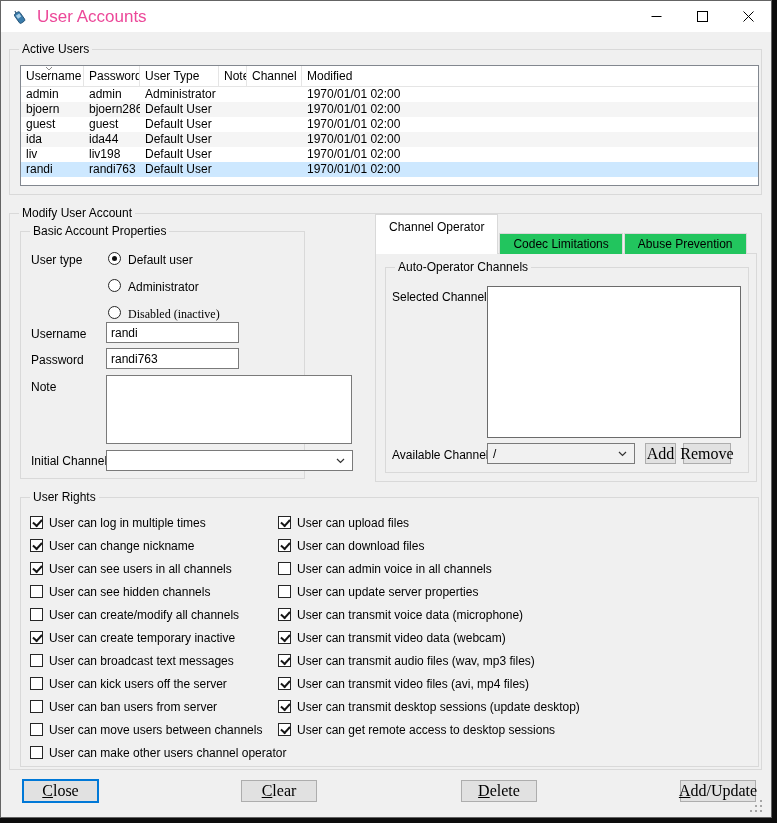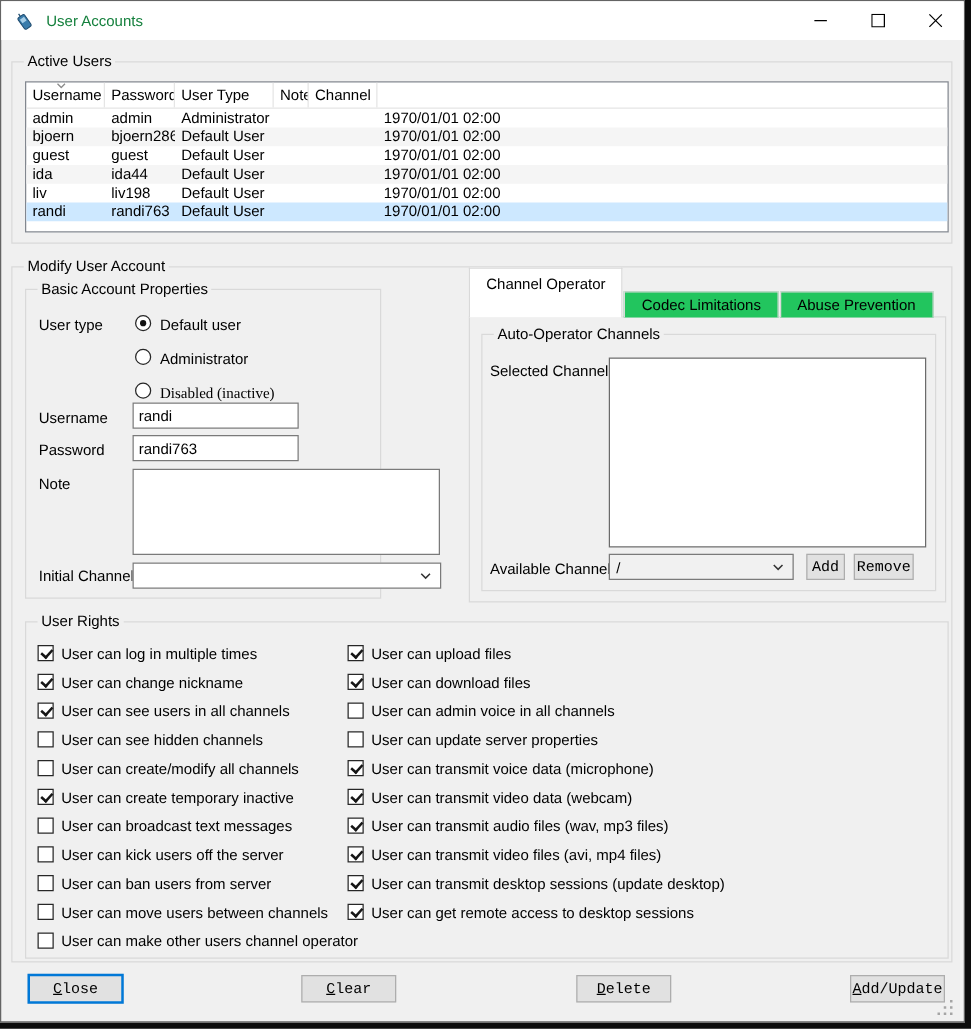--- a/index.html
+++ b/index.html
@@ -4,21 +4,21 @@
 <style>
   * { margin:0; padding:0; box-sizing:border-box; }
   html,body { width:777px; height:823px; }
   body { background:#0c0c0c; font-family:"Liberation Sans", sans-serif; font-size:12px; color:#000; position:relative; overflow:hidden; }
 
   .window { position:absolute; left:0; top:0; width:772px; height:818px; background:#f0f0f0; border:1px solid #646464; }
 
   
   .titlebar { position:absolute; left:0; top:0; right:0; height:31px; background:#ffffff; display:flex; align-items:center; }
   .app-icon { margin-left:10px; width:16px; height:16px; flex:0 0 auto; }
-  .title-text { margin-left:10px; font-size:12px; color:#15803d; }
+  .title-text { margin-left:10px; font-size:17px; color:#ec4899; }
   .win-controls { margin-left:auto; display:flex; height:31px; }
   .win-btn { width:46px; height:31px; display:flex; align-items:center; justify-content:center; }
 
   
   .groupbox { position:absolute; border:1px solid #d9d9d9; }
   .gb-label { position:absolute; top:-8px; left:9px; background:#f0f0f0; padding:0 3px; font-size:12px; line-height:15px; white-space:nowrap; }
 
   
   .table { position:absolute; left:19px; top:64px; width:739px; height:121px; background:#fff; border:1px solid #82878f; overflow:hidden; }
   .t-header { display:flex; height:21px; border-bottom:1px solid #e5e5e5; position:relative; }
@@ -48,21 +48,21 @@
 
   
   .tabs { position:absolute; left:374px; top:229px; height:24px; display:flex; align-items:flex-end; z-index:2; }
   .tab { border:1px solid #d9d9d9; border-bottom:none; background:#22c55e; height:21px; padding:3px 13px 0 13px; margin-right:1px; white-space:nowrap; }
   .tab.on { background:#fff; height:40px; padding-top:5px; }
   .tab-pane { position:absolute; left:374px; top:252px; width:382px; height:229px; border:1px solid #d9d9d9; background:#f0f0f0; }
 
   .listbox { position:absolute; left:486px; top:285px; width:254px; height:152px; background:#fff; border:1px solid #6b6b6b; }
 
   
-  .btn { position:absolute; background:#e1e1e1; border:1px solid #adadad; font-family:Liberation Mono, monospace; font-size:12px; display:flex; align-items:center; justify-content:center; cursor:default; }
+  .btn { position:absolute; background:#e1e1e1; border:1px solid #adadad; font-family:Liberation Serif, serif; font-size:16px; display:flex; align-items:center; justify-content:center; cursor:default; }
   .btn.default-focus { border:2px solid #0078d7; }
   .btn u { text-decoration:underline; }
 
   .resize-grip { position:absolute; right:9px; bottom:5px; width:13px; height:13px; }
   .resize-grip i { position:absolute; width:2px; height:2px; background:#a5a5a5; }
 </style>
 </head>
 <body>
 
 <div class="window">
@@ -103,20 +103,21 @@
   <div class="table">
     <div class="t-header">
       <svg class="sort-ind" width="8" height="5" viewBox="0 0 8 5">
           <polyline points="1,1 4,4 7,1" fill="none" stroke="#8a8a8a" stroke-width="1"></polyline>
         </svg>
       <div class="t-hcell c0">Username</div>
       <div class="t-hcell c1">Password</div>
       <div class="t-hcell c2">User Type</div>
       <div class="t-hcell c3">Note</div>
       <div class="t-hcell c4">Channel</div>
+      <div class="t-hcell c5" style="border-right:none;">Modified</div>
     </div>
     <div>
       <div class="t-row">
         <div class="t-cell c0">admin</div>
         <div class="t-cell c1">admin</div>
         <div class="t-cell c2">Administrator</div>
         <div class="t-cell c3"></div>
         <div class="t-cell c4"></div>
         <div class="t-cell c5">1970/01/01 02:00</div>
       </div>

